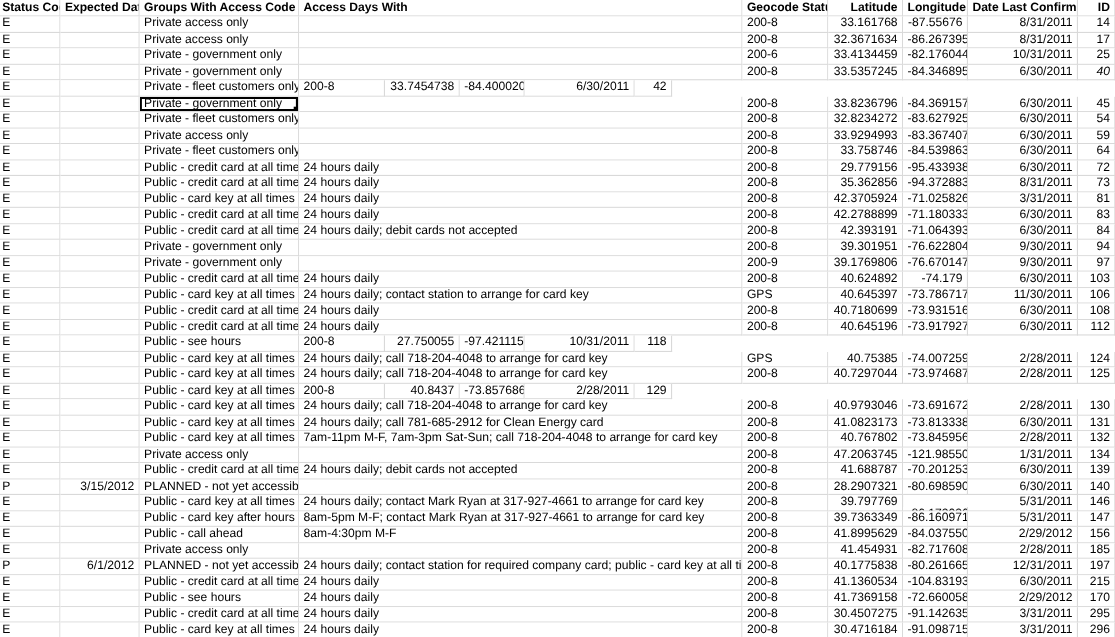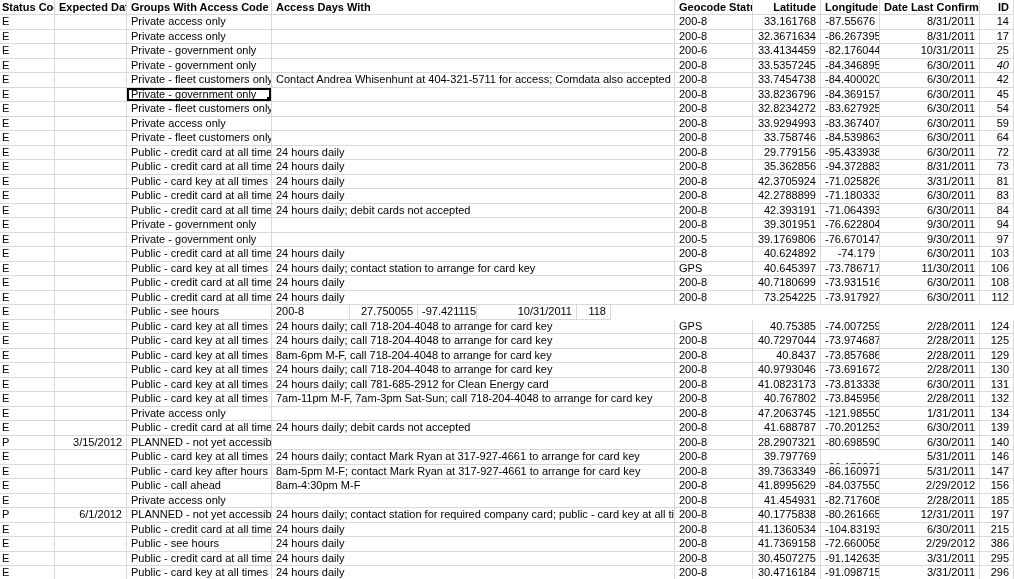--- a/index.html
+++ b/index.html
@@ -116,21 +116,20 @@
       <div class="cell c4 align-left" style="width: 78px;">200-8</div>
       <div class="cell c5 align-right" style="width: 68px;">33.5357245</div>
       <div class="cell c6 align-right" style="width: 59px;">-84.3468952</div>
       <div class="cell c7 align-right" style="width: 100px;">6/30/2011</div>
       <div class="cell c8 align-right" style="width: 34px; font-style: italic;">40</div>
     </div>
     <div class="row">
       <div class="cell c0 align-left" style="width: 55px;">E</div>
       <div class="cell c1 align-right" style="width: 72px;"></div>
       <div class="cell c2 align-left" style="width: 145px;">Private - fleet customers only</div>
-      <div class="cell c3 align-left" style="width: 403px;">Contact Andrea Whisenhunt at 404-321-5711 for access; Comdata also accepted</div>
       <div class="cell c4 align-left" style="width: 78px;">200-8</div>
       <div class="cell c5 align-right" style="width: 68px;">33.7454738</div>
       <div class="cell c6 align-right" style="width: 59px;">-84.4000209</div>
       <div class="cell c7 align-right" style="width: 100px;">6/30/2011</div>
       <div class="cell c8 align-right" style="width: 34px;">42</div>
     </div>
     <div class="row">
       <div class="cell c0 align-left" style="width: 55px;">E</div>
       <div class="cell c1 align-right" style="width: 72px;"></div>
       <div class="cell c2 align-left selected" style="width: 145px;">Private - government only</div>
@@ -238,21 +237,21 @@
       <div class="cell c5 align-right" style="width: 68px;">39.301951</div>
       <div class="cell c6 align-right" style="width: 59px;">-76.622804</div>
       <div class="cell c7 align-right" style="width: 100px;">9/30/2011</div>
       <div class="cell c8 align-right" style="width: 34px;">94</div>
     </div>
     <div class="row">
       <div class="cell c0 align-left" style="width: 55px;">E</div>
       <div class="cell c1 align-right" style="width: 72px;"></div>
       <div class="cell c2 align-left" style="width: 145px;">Private - government only</div>
       <div class="cell c3 align-left" style="width: 403px;"></div>
-      <div class="cell c4 align-left" style="width: 78px;">200-5</div>
+      <div class="cell c4 align-left" style="width: 78px;">200-9</div>
       <div class="cell c5 align-right" style="width: 68px;">39.1769806</div>
       <div class="cell c6 align-right" style="width: 59px;">-76.6701475</div>
       <div class="cell c7 align-right" style="width: 100px;">9/30/2011</div>
       <div class="cell c8 align-right" style="width: 34px;">97</div>
     </div>
     <div class="row">
       <div class="cell c0 align-left" style="width: 55px;">E</div>
       <div class="cell c1 align-right" style="width: 72px;"></div>
       <div class="cell c2 align-left" style="width: 145px;">Public - credit card at all times</div>
       <div class="cell c3 align-left" style="width: 403px;">24 hours daily</div>
@@ -283,21 +282,21 @@
       <div class="cell c6 align-right" style="width: 59px;">-73.9315168</div>
       <div class="cell c7 align-right" style="width: 100px;">6/30/2011</div>
       <div class="cell c8 align-right" style="width: 34px;">108</div>
     </div>
     <div class="row">
       <div class="cell c0 align-left" style="width: 55px;">E</div>
       <div class="cell c1 align-right" style="width: 72px;"></div>
       <div class="cell c2 align-left" style="width: 145px;">Public - credit card at all times</div>
       <div class="cell c3 align-left" style="width: 403px;">24 hours daily</div>
       <div class="cell c4 align-left" style="width: 78px;">200-8</div>
-      <div class="cell c5 align-right" style="width: 68px;">73.254225</div>
+      <div class="cell c5 align-right" style="width: 68px;">40.645196</div>
       <div class="cell c6 align-right" style="width: 59px;">-73.917927</div>
       <div class="cell c7 align-right" style="width: 100px;">6/30/2011</div>
       <div class="cell c8 align-right" style="width: 34px;">112</div>
     </div>
     <div class="row">
       <div class="cell c0 align-left" style="width: 55px;">E</div>
       <div class="cell c1 align-right" style="width: 72px;"></div>
       <div class="cell c2 align-left" style="width: 145px;">Public - see hours</div>
       <div class="cell c4 align-left" style="width: 78px;">200-8</div>
       <div class="cell c5 align-right" style="width: 68px;">27.750055</div>
@@ -324,21 +323,20 @@
       <div class="cell c4 align-left" style="width: 78px;">200-8</div>
       <div class="cell c5 align-right" style="width: 68px;">40.7297044</div>
       <div class="cell c6 align-right" style="width: 59px;">-73.9746877</div>
       <div class="cell c7 align-right" style="width: 100px;">2/28/2011</div>
       <div class="cell c8 align-right" style="width: 34px;">125</div>
     </div>
     <div class="row">
       <div class="cell c0 align-left" style="width: 55px;">E</div>
       <div class="cell c1 align-right" style="width: 72px;"></div>
       <div class="cell c2 align-left" style="width: 145px;">Public - card key at all times</div>
-      <div class="cell c3 align-left" style="width: 403px;">8am-6pm M-F, call 718-204-4048 to arrange for card key</div>
       <div class="cell c4 align-left" style="width: 78px;">200-8</div>
       <div class="cell c5 align-right" style="width: 68px;">40.8437</div>
       <div class="cell c6 align-right" style="width: 59px;">-73.857686</div>
       <div class="cell c7 align-right" style="width: 100px;">2/28/2011</div>
       <div class="cell c8 align-right" style="width: 34px;">129</div>
     </div>
     <div class="row">
       <div class="cell c0 align-left" style="width: 55px;">E</div>
       <div class="cell c1 align-right" style="width: 72px;"></div>
       <div class="cell c2 align-left" style="width: 145px;">Public - card key at all times</div>
@@ -472,21 +470,21 @@
     </div>
     <div class="row">
       <div class="cell c0 align-left" style="width: 55px;">E</div>
       <div class="cell c1 align-right" style="width: 72px;"></div>
       <div class="cell c2 align-left" style="width: 145px;">Public - see hours</div>
       <div class="cell c3 align-left" style="width: 403px;">24 hours daily</div>
       <div class="cell c4 align-left" style="width: 78px;">200-8</div>
       <div class="cell c5 align-right" style="width: 68px;">41.7369158</div>
       <div class="cell c6 align-right" style="width: 59px;">-72.660058</div>
       <div class="cell c7 align-right" style="width: 100px;">2/29/2012</div>
-      <div class="cell c8 align-right" style="width: 34px;">386</div>
+      <div class="cell c8 align-right" style="width: 34px;">170</div>
     </div>
     <div class="row">
       <div class="cell c0 align-left" style="width: 55px;">E</div>
       <div class="cell c1 align-right" style="width: 72px;"></div>
       <div class="cell c2 align-left" style="width: 145px;">Public - credit card at all times</div>
       <div class="cell c3 align-left" style="width: 403px;">24 hours daily</div>
       <div class="cell c4 align-left" style="width: 78px;">200-8</div>
       <div class="cell c5 align-right" style="width: 68px;">30.4507275</div>
       <div class="cell c6 align-right" style="width: 59px;">-91.1426352</div>
       <div class="cell c7 align-right" style="width: 100px;">3/31/2011</div>

